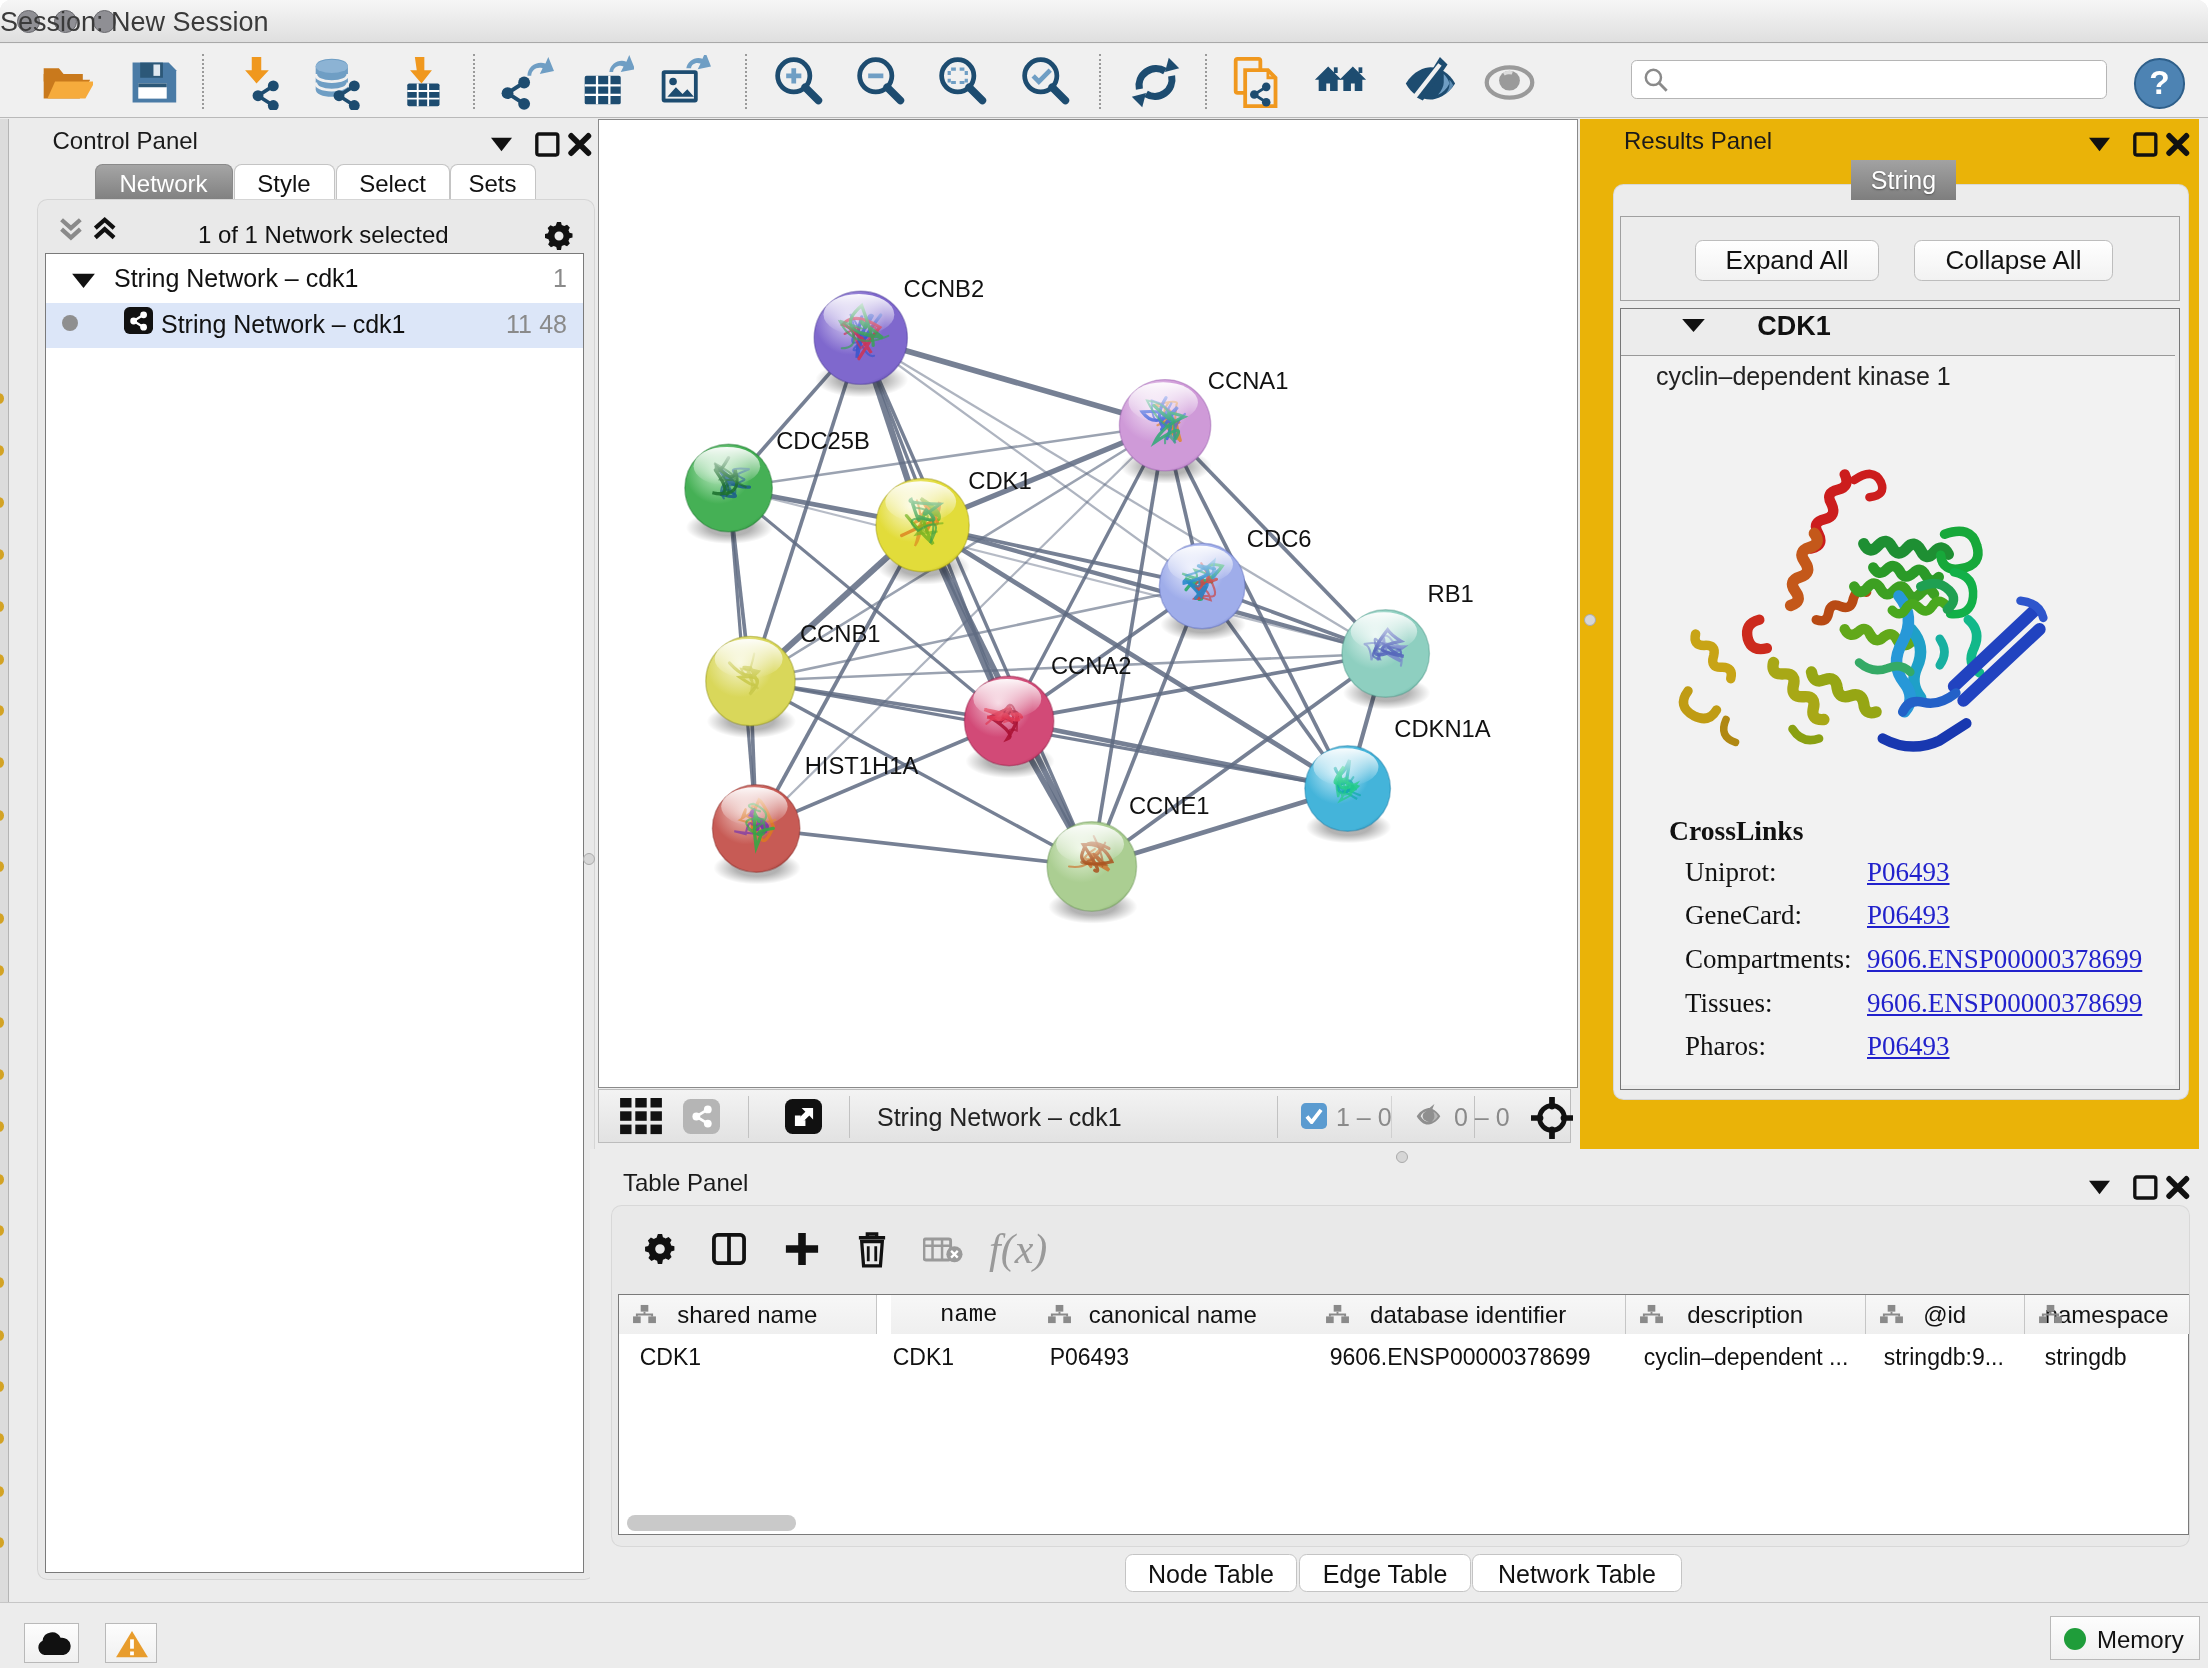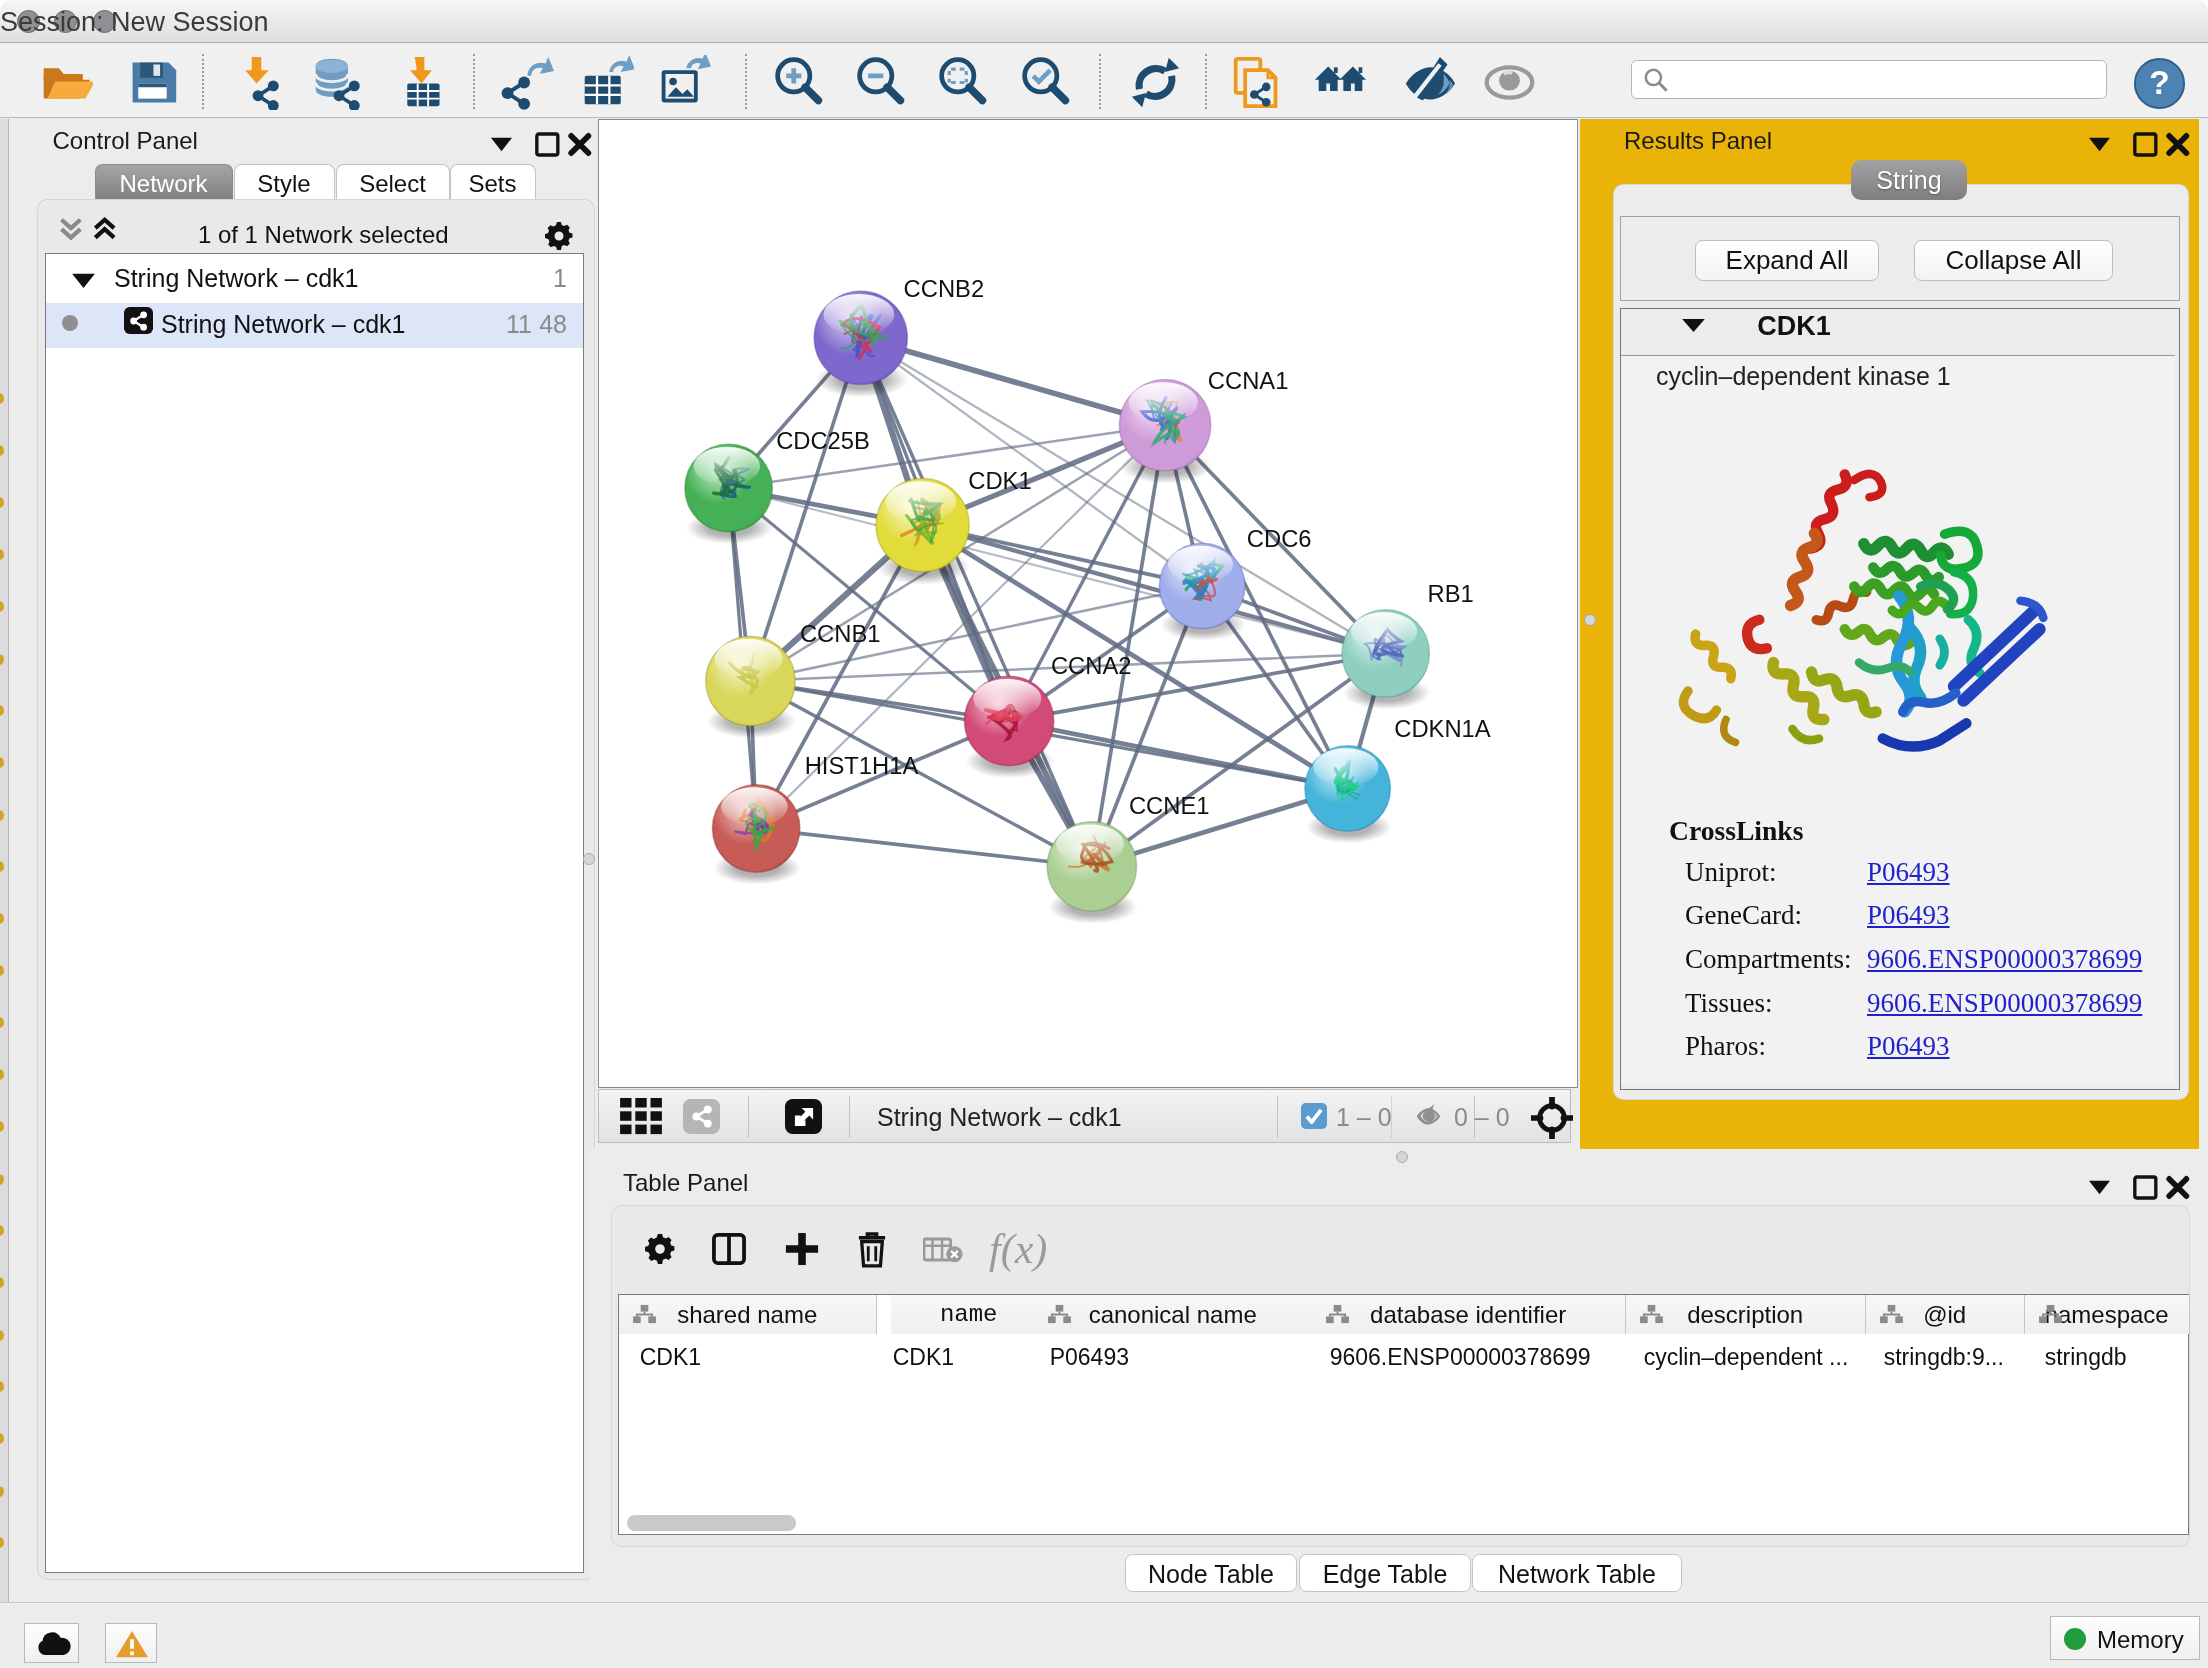--- a/index.html
+++ b/index.html
@@ -22,21 +22,21 @@
 .trow { position:absolute; left:0; width:100%; height:45px; font-size:25px; color:#111; }
 .rowsel { background:#dce6f8; }
 .gray { color:#8a8a8a; }
 
 #canvas { left:598px; top:119px; width:980px; height:969px; background:#fff; border:1px solid #8a8a8a; }
 #canvasbar { left:598px; top:1089px; width:973px; height:54px; background:linear-gradient(#f3f3f3,#e2e2e2); border:1px solid #bcbcbc; }
 .cbsep { position:absolute; top:5.7px; height:42px; width:0; border-left:1px solid #c2c2c2; }
 
 #rpanel { left:1580px; top:119px; width:619px; height:1041px; background:#eab308; }
 #rbody { position:absolute; left:34px; top:66px; width:574px; height:914px; background:#ececec; border-radius:9.5px; box-shadow:0 0 0 1px #d8d8d8; }
-#stringtab { position:absolute; z-index:5; left:271px; top:41px; width:116px; height:40px; background:linear-gradient(#a2a2a2,#7e7e7e); border-radius:10px; color:#fff; font-size:25px; text-align:center; line-height:40px; text-shadow:0 1px 1.9px #555; }
+#stringtab { position:absolute; z-index:5; left:271px; top:41px; width:105px; height:40px; background:linear-gradient(#a2a2a2,#7e7e7e); border-radius:0; color:#fff; font-size:25px; text-align:center; line-height:40px; text-shadow:0 1px 1.9px #555; }
 .rbox { position:absolute; border:1px solid #a0a0a0; }
 .btn { position:absolute; background:linear-gradient(#ffffff,#f2f2f2); border:1.4px solid #bdbdbd; border-radius:7.6px; font-size:26px; color:#111; text-align:center; }
 .serif { font-family:"Liberation Serif", serif; }
 .link { color:#2222cc; text-decoration:underline; }
 
 #tpanel { left:590px; top:1149px; width:1609px; height:459px; background:#ececec; }
 #tbody { position:absolute; left:22px; top:57px; width:1577px; height:340px; background:#e9e9e9; border-radius:9.5px; box-shadow:0 0 0 1px #d8d8d8; }
 #ttable { position:absolute; left:5.7px; top:88px; width:1571px; height:241px; background:#fff; border:1.4px solid #7a7a7a; }
 .th { position:absolute; top:0; height:39px; border-right:1px solid #c6c6c6; font-size:24px; color:#111; text-align:center; line-height:39px; background:linear-gradient(#f7f7f7,#efefef); }
 .btab { position:absolute; height:38px; border:1px solid #c4c4c4; border-radius:7.6px; background:#fff; color:#111; font-size:25px; text-align:center; line-height:38px; }

